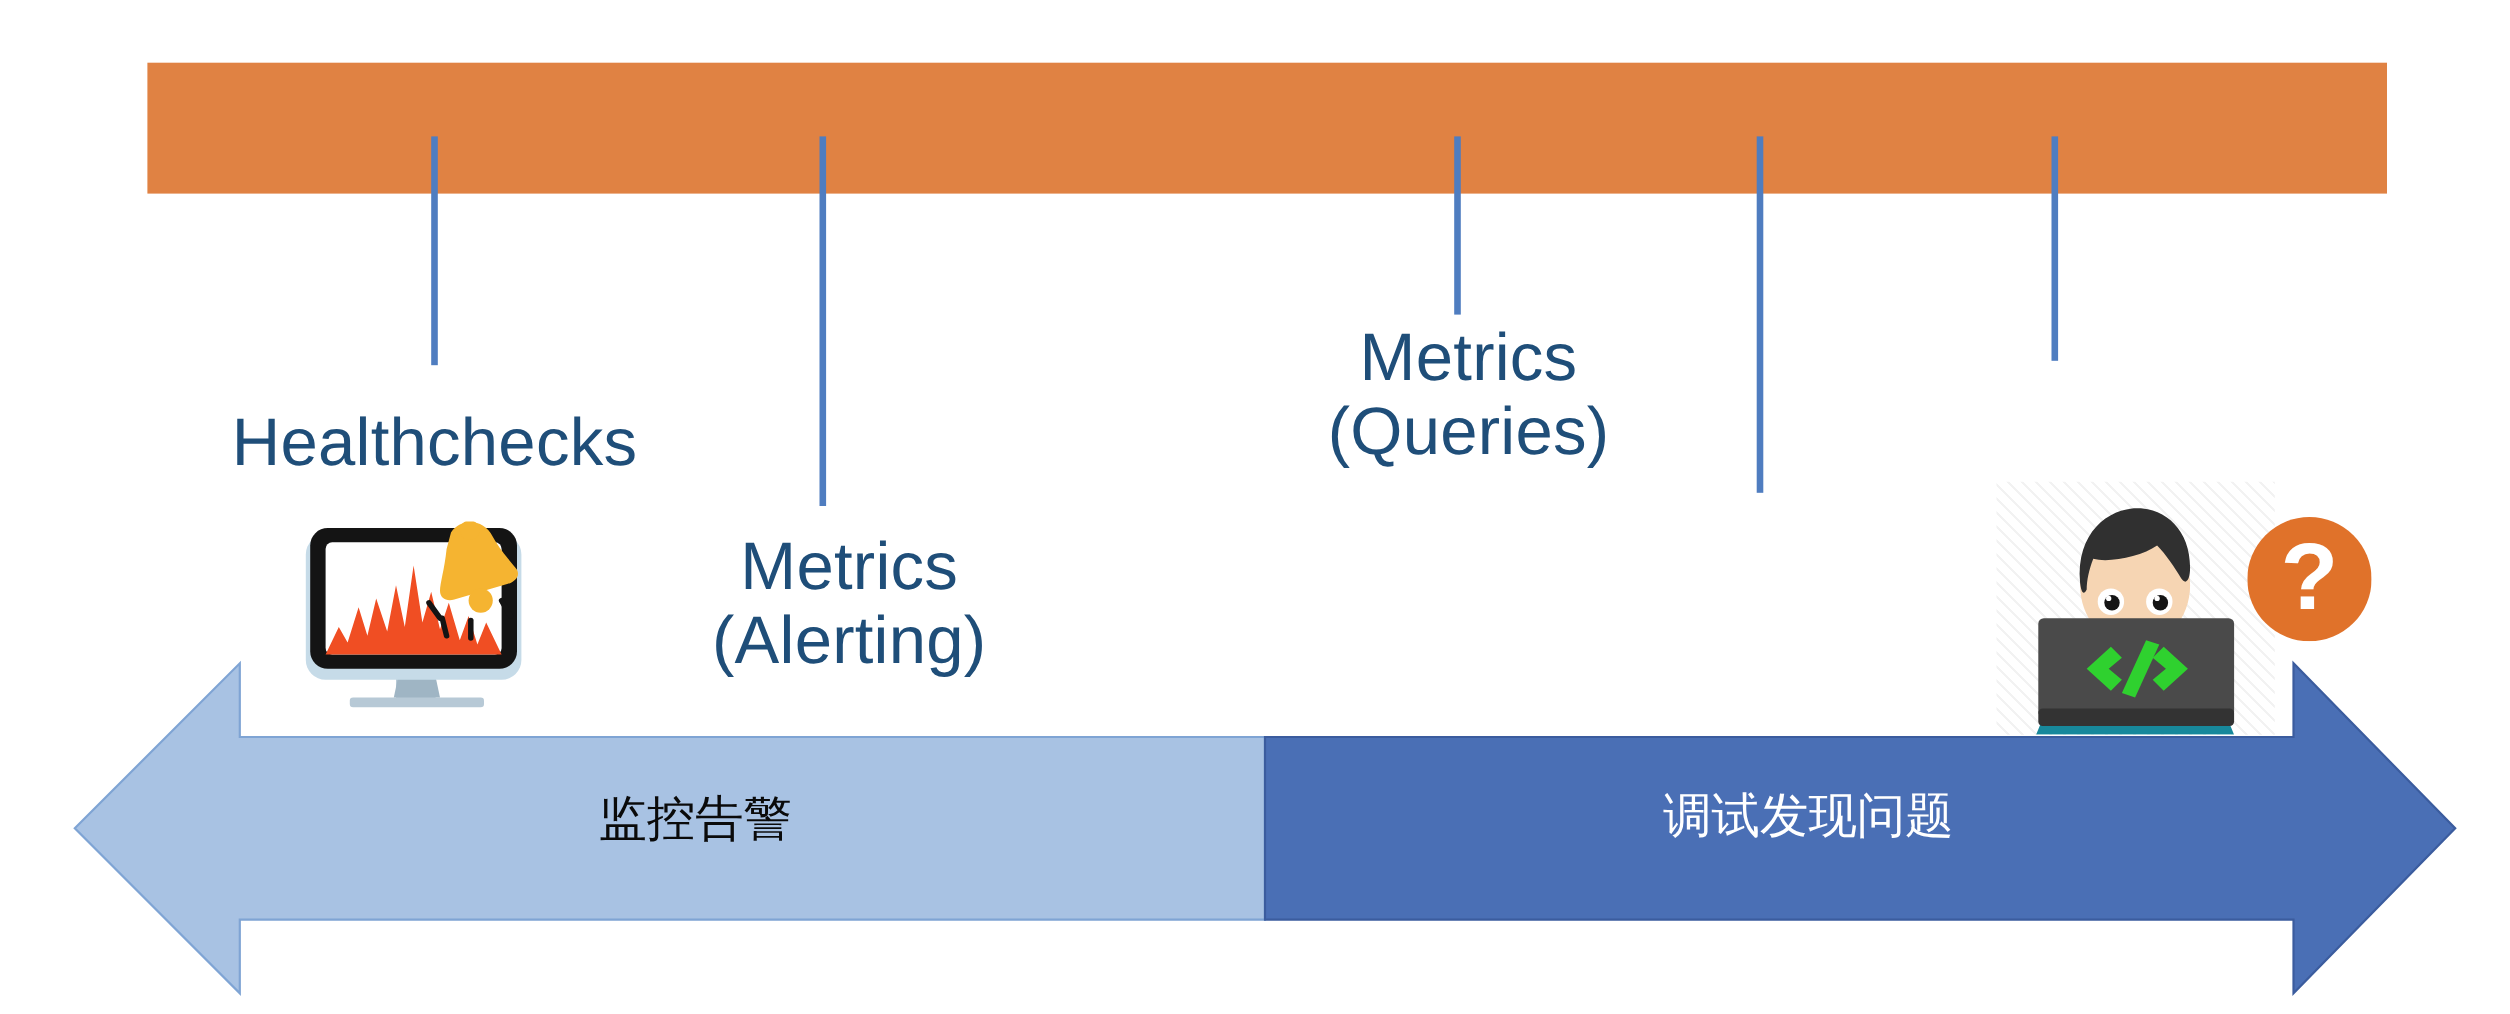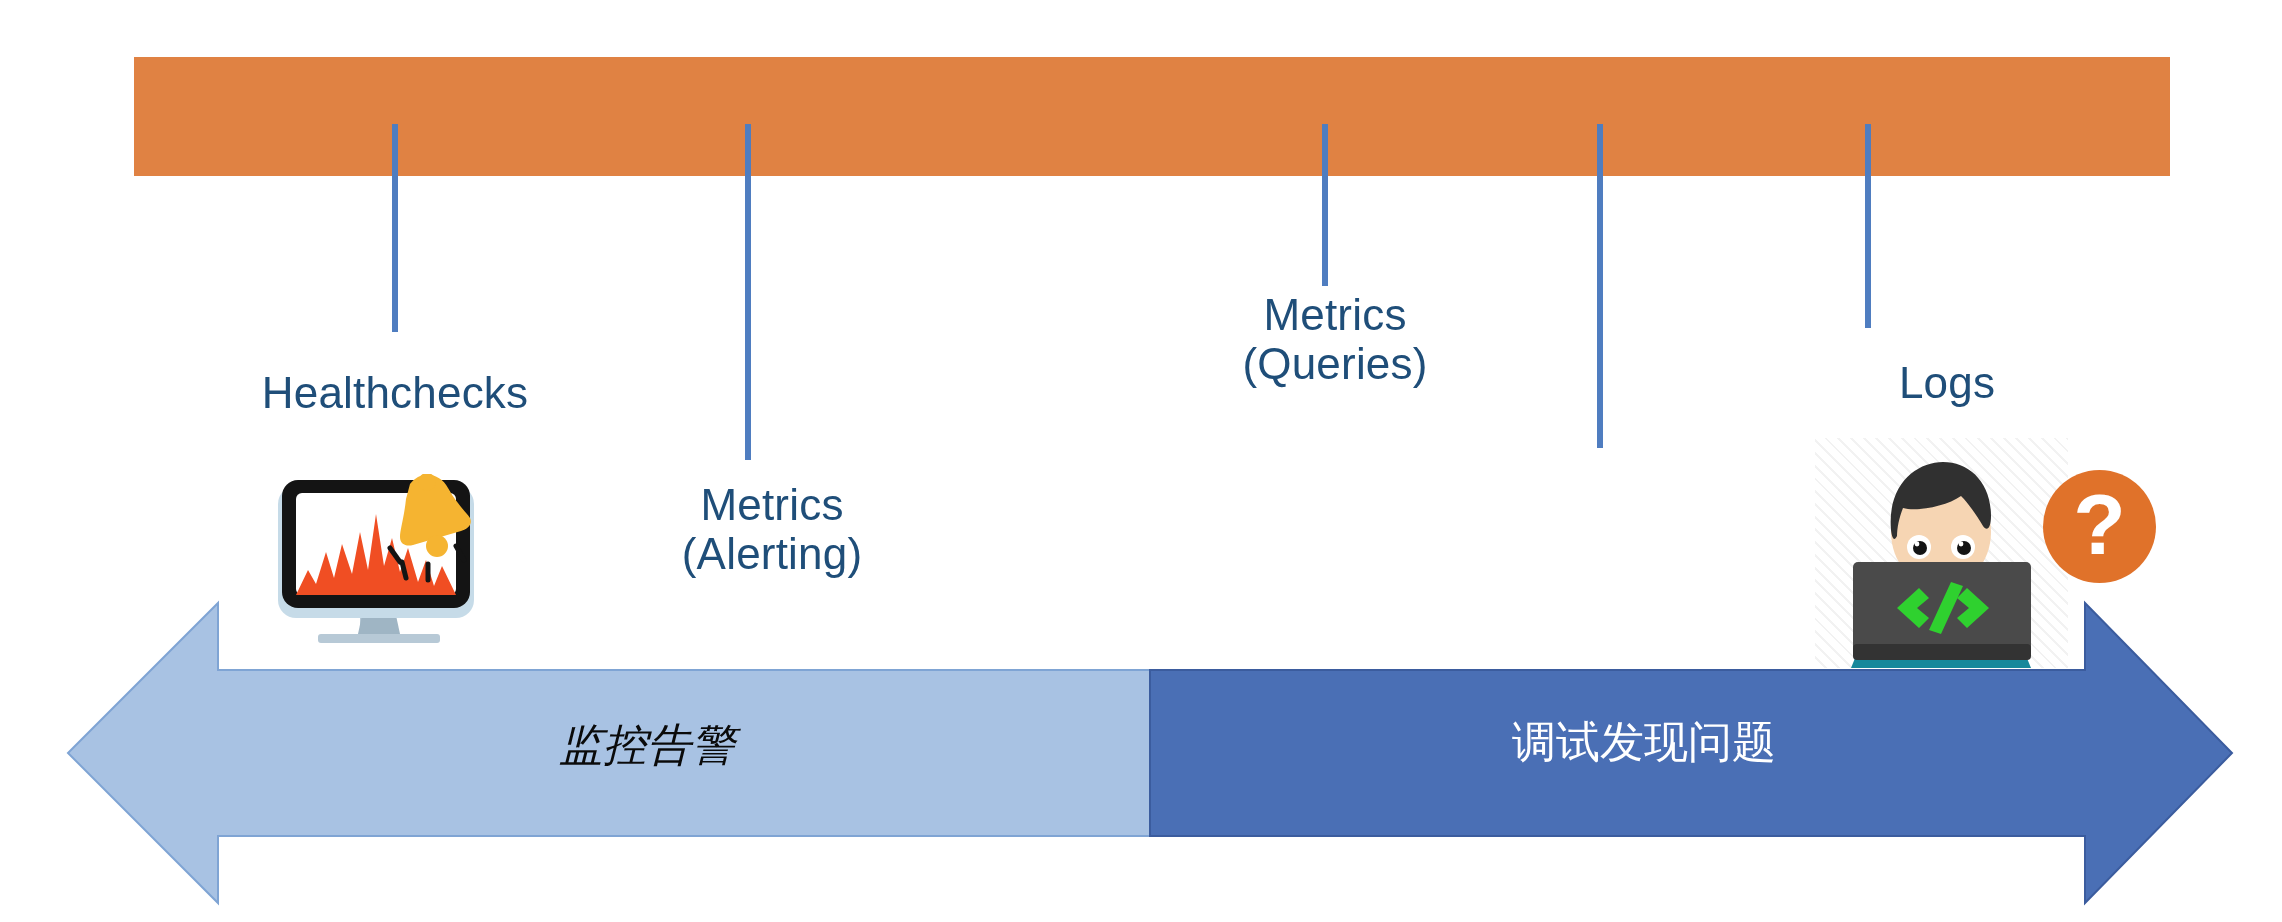--- a/index.html
+++ b/index.html
@@ -6,21 +6,21 @@
   body{width:2282px;height:922px;font-family:"Liberation Sans","DejaVu Sans",sans-serif;}
   #stage{position:relative;width:2282px;height:922px;overflow:hidden;background:#fff;}
 
   
   .orange-band{position:absolute;left:134px;top:57px;width:2036px;height:119px;background:#E08243;}
 
   
   .stem{position:absolute;width:6px;background:#4F7DC0;}
 
   
-  .cat-label{position:absolute;color:#1F4E79;font-size:44px;line-height:1.12;
+  .cat-label{position:absolute;color:#1F4E79;font-size:61px;line-height:1.12;
              letter-spacing:.2px;text-align:center;white-space:pre;}
 
   
   .arrow-svg{position:absolute;left:0;top:585px;width:2282px;height:337px;}
 
   
   .band-cap{position:absolute;font-size:44px;line-height:1;white-space:nowrap;
             font-family:"DejaVu Sans","Liberation Sans",sans-serif;}
   .band-cap.left{color:#0a0a0a;}
   .band-cap.right{color:#ffffff;}
@@ -51,21 +51,20 @@
 
   <div class="cat-label" style="left:195px;top:368px;width:400px;">Healthchecks</div>
 
   <div class="cat-label" style="left:572px;top:480px;width:400px;">Metrics
 (Alerting)</div>
 
   <div class="cat-label" style="left:1135px;top:290px;width:400px;">Metrics
 (Queries)</div>
 
 
-  <div class="cat-label" style="left:1747px;top:358px;width:400px;">Logs</div>
 
   <svg class="monitor-icon" viewBox="0 0 212 192">
     <rect x="46" y="160" width="122" height="9" rx="3" fill="#B7C9D6"></rect>
     <path d="M88 130 h36 v32 h-36 z" fill="#B7C9D6"></path>
     <path d="M92 132 h30 l6 28 h-42 z" fill="#9FB5C4"></path>
     <rect x="6" y="12" width="196" height="132" rx="18" fill="#C6DBE8"></rect>
     <rect x="10" y="6" width="188" height="128" rx="16" fill="#141414"></rect>
     <rect x="24" y="19" width="160" height="102" rx="6" fill="#ffffff"></rect>
     <path d="M24 121 L36 96 L44 110 L54 78 L62 104 L70 70 L80 100 L88 58 L96 96
              L104 40 L112 92 L120 64 L128 98 L136 74 L146 108 L154 86 L162 112
@@ -111,17 +110,17 @@
     <text x="56.5" y="84" text-anchor="middle" font-size="86" font-weight="bold" font-family="'Liberation Sans',sans-serif" fill="#ffffff">?</text>
   </svg>
 
   <svg class="arrow-svg" viewBox="0 0 2282 337">
 
     <path d="M68 168 L218 18 L218 85 L1150 85 L1150 251 L218 251 L218 318 Z" fill="#A8C2E3" stroke="#7FA4D4" stroke-width="2"></path>
 
     <path d="M1150 85 L2085 85 L2085 18 L2232 168 L2085 318 L2085 251 L1150 251 Z" fill="#4A6FB5" stroke="#3B5C9E" stroke-width="2"></path>
   </svg>
 
-  <div class="band-cap left" style="left:559px;top:723px;font-style:italic;">监控告警</div>
+  <div class="band-cap left" style="left:544px;top:723px;">监控告警</div>
 
   <div class="band-cap right" style="left:1512px;top:723px;font-family:Liberation Mono, monospace;">调试发现问题</div>
 
 </div>
 
 </body></html>

